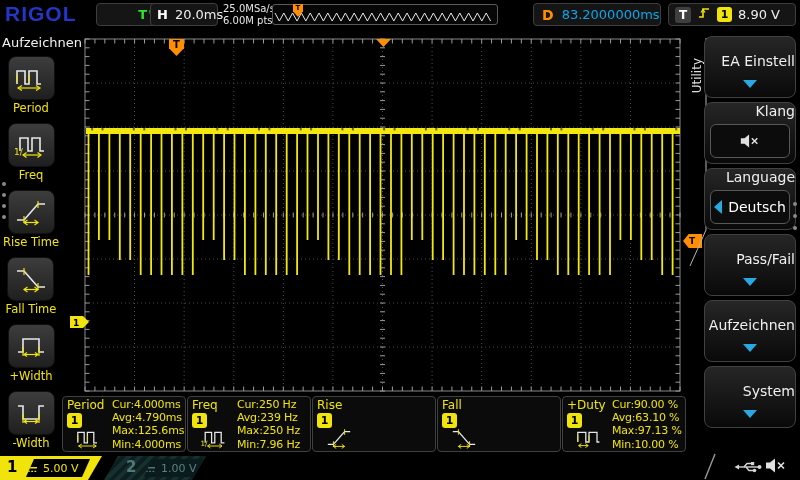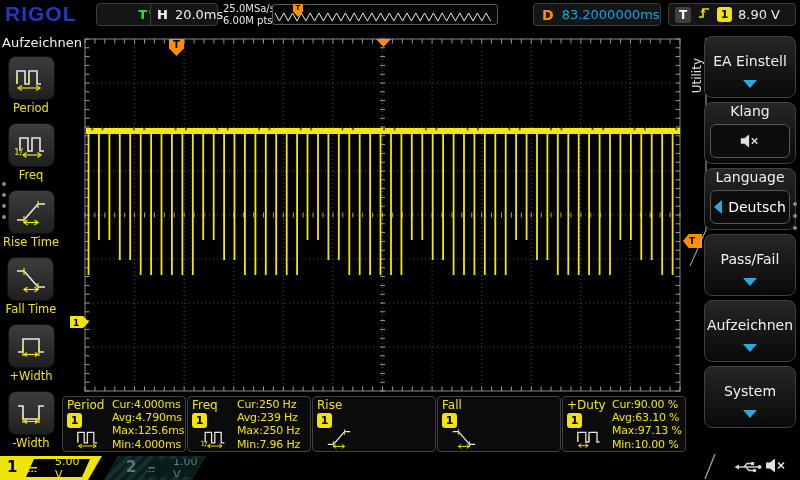--- a/index.html
+++ b/index.html
@@ -54,21 +54,21 @@
   #marker-trigger-level{left:683px;top:234px;width:19px;height:14px;font-size:9px;line-height:14px;
     padding-left:6px;box-sizing:border-box;clip-path:polygon(0 50%,30% 0,100% 0,100% 100%,30% 100%);}
 
   
   #utility-label{left:690px;top:58px;color:#ddd;font-size:12px;writing-mode:vertical-rl;
     transform:rotate(180deg);}
   #utility-outline{left:688px;top:34px;}
   #right-menu-buttons{left:704px;top:36px;width:92px;display:flex;flex-direction:column;gap:4px;}
   .rm-btn{position:relative;height:62px;background:linear-gradient(180deg,#262626,#090909);
     border:1px solid #414141;border-radius:8px;box-sizing:border-box;flex:none;cursor:pointer;}
-  .rm-label{color:#f0f0f0;font-size:14px;text-align:center;white-space:nowrap;}
+  .rm-label{color:#f0f0f0;font-size:14px;text-align:right;white-space:nowrap;}
   .rm-btn.dropdown .rm-label{margin-top:16px;}
   .rm-btn.has-sub .rm-label{margin-top:0;}
   .rm-sub{position:absolute;left:5px;right:5px;top:21px;bottom:5px;background:#0c0c0c;
     border:1px solid #585858;border-radius:6px;display:flex;align-items:center;justify-content:center;gap:6px;}
   .rm-value{color:#fff;font-size:14px;}
   .tri-down{position:absolute;left:50%;transform:translateX(-50%);bottom:9px;width:0;height:0;
     border-left:7px solid transparent;border-right:7px solid transparent;border-top:8px solid #2aa8e0;}
   .tri-left{width:0;height:0;border-top:7px solid transparent;border-bottom:7px solid transparent;
     border-right:8px solid #2aa8e0;}
 
@@ -82,21 +82,21 @@
   .meas-icon svg{width:44px;height:24px;}
   .meas-rows{position:absolute;left:49px;top:1px;width:72px;}
   .meas-row{color:#f0e40c;font-size:11px;line-height:13.2px;white-space:nowrap;letter-spacing:-0.2px;}
 
   
   #ch1-block{left:0;top:456px;width:110px;height:24px;background:#f0e40c;
     clip-path:polygon(0 0,102px 0,88px 100%,0 100%);}
   #ch1-block .chnum{position:absolute;left:7px;top:2px;color:#000;font-weight:bold;font-size:15px;}
   .ch-inner{position:absolute;left:26px;top:3px;width:64px;height:18px;background:#000;
     clip-path:polygon(8px 0,100% 0,calc(100% - 8px) 100%,0 100%);
-    display:flex;align-items:center;justify-content:flex-start;gap:16px;}
+    display:flex;align-items:center;justify-content:flex-start;gap:4px;}
   .ch-inner .chval{color:#f0e40c;font-size:11px;}
   #ch2-block{left:104px;top:456px;width:108px;height:24px;
     background:repeating-linear-gradient(135deg,#16302f 0 4px,#0d1e1e 4px 8px);
     clip-path:polygon(14px 0,102px 0,88px 100%,0 100%);}
   #ch2-block .chnum{position:absolute;left:22px;top:2px;color:#517878;font-weight:bold;font-size:15px;}
   #ch2-block .ch-inner{left:40px;width:60px;background:#0a1b1b;}
   #ch2-block .chval{color:#5e8080;}
   #corner-slash{left:702px;top:452px;}
   #usb-icon{left:734px;top:459px;width:28px;height:14px;}
   #beeper-icon{left:764px;top:457px;width:24px;height:17px;}

